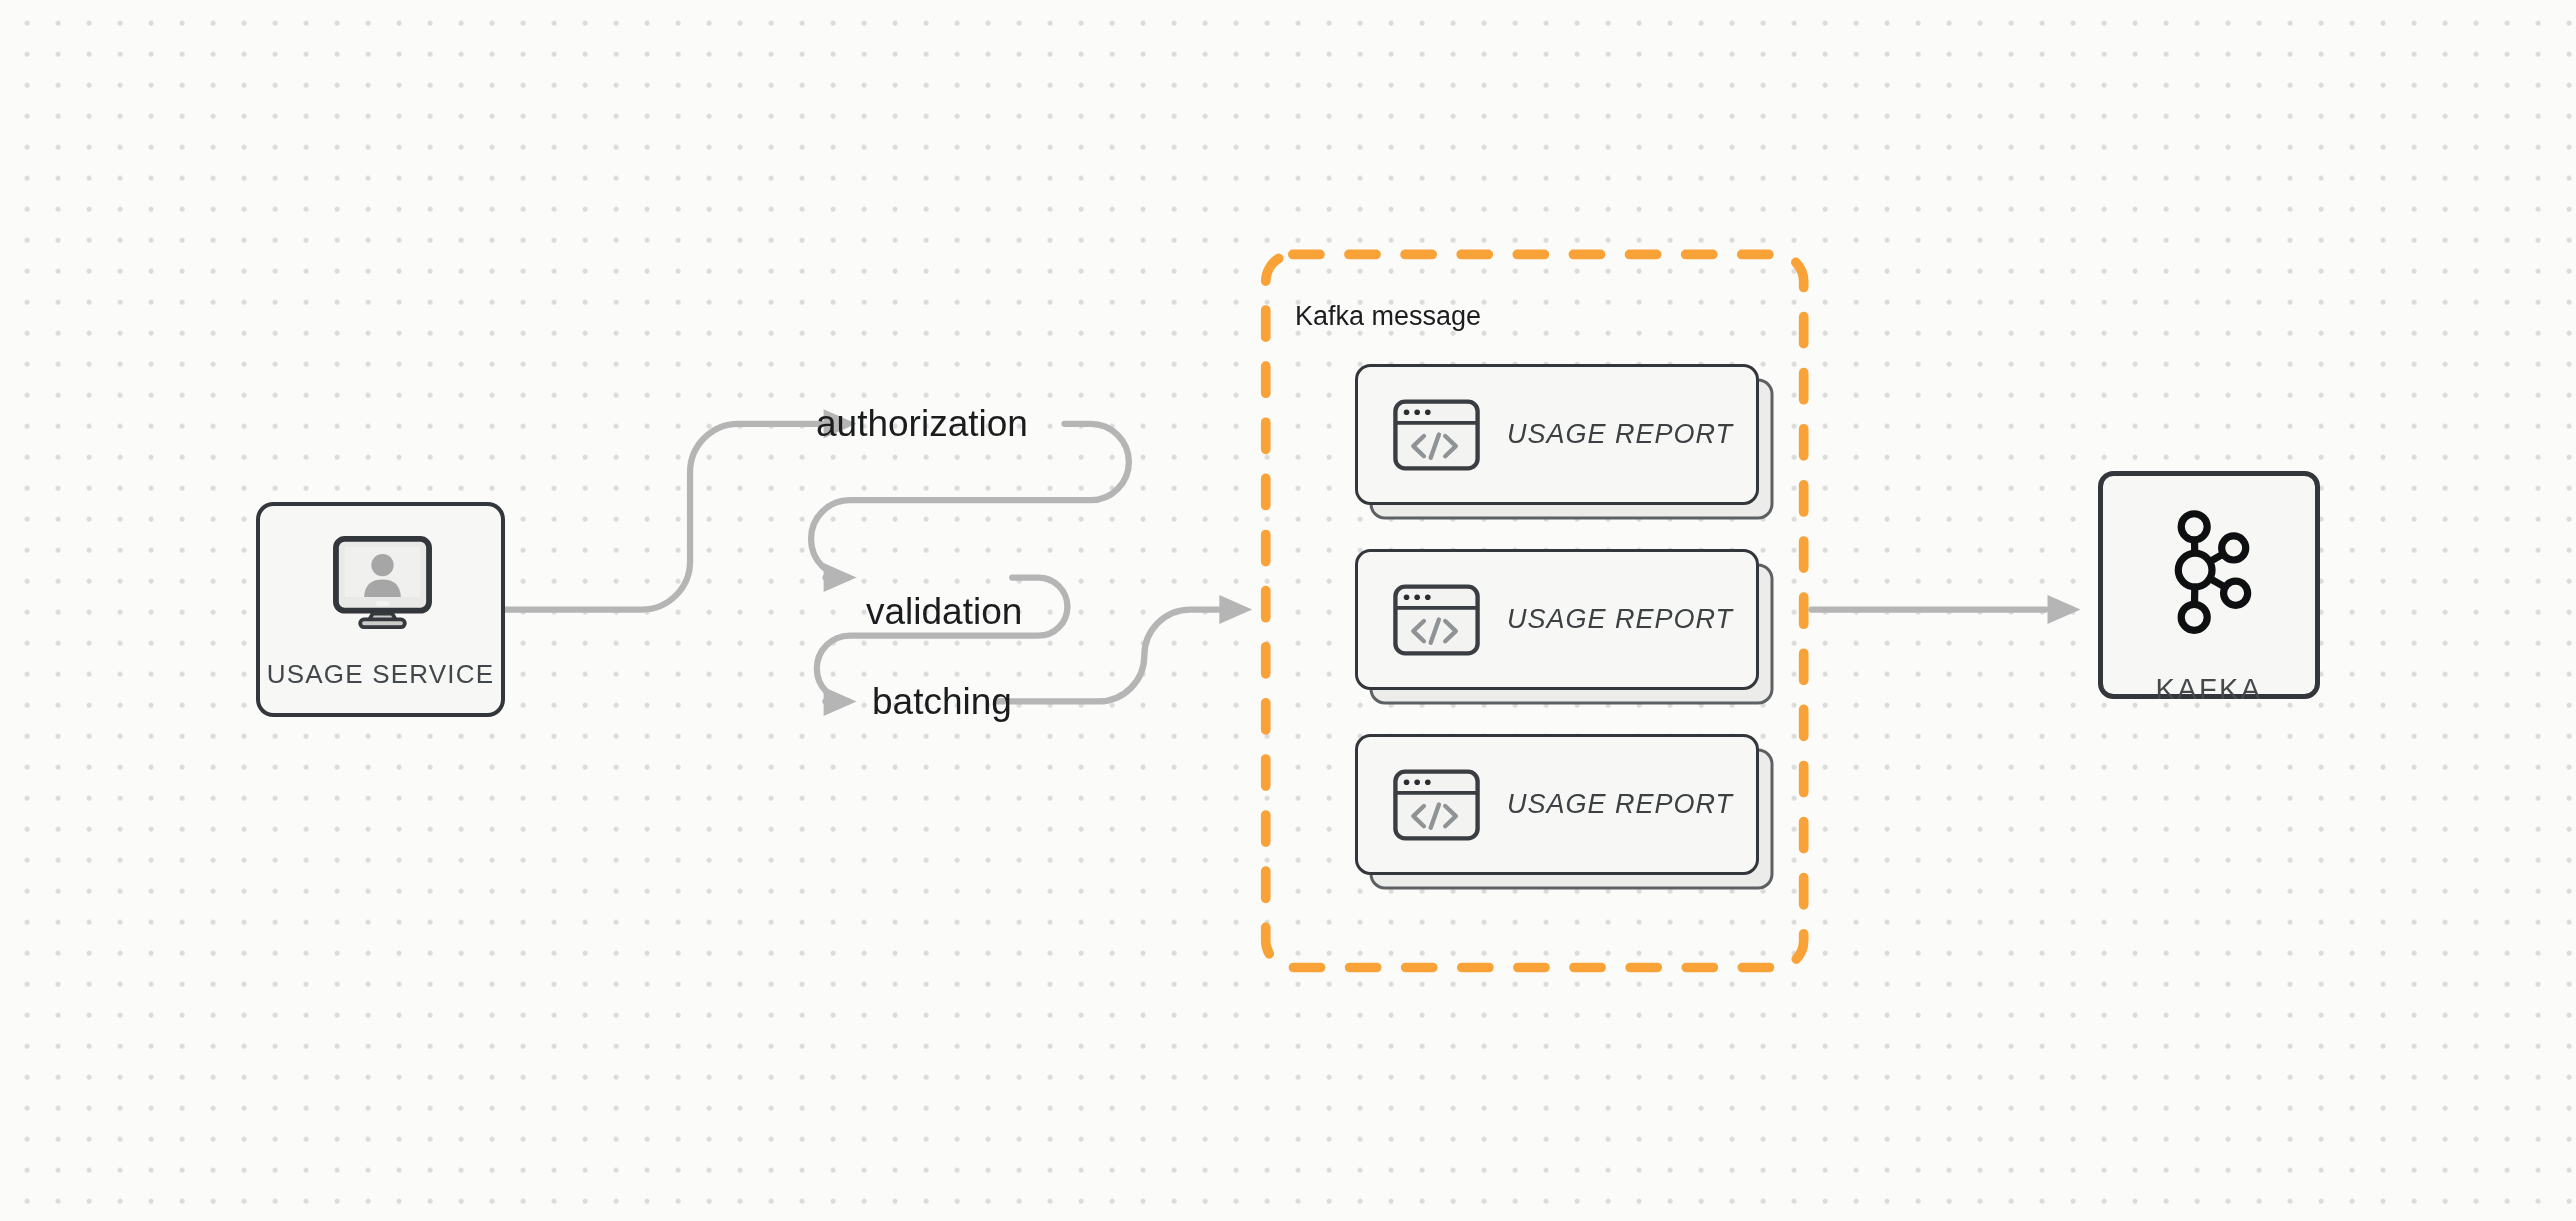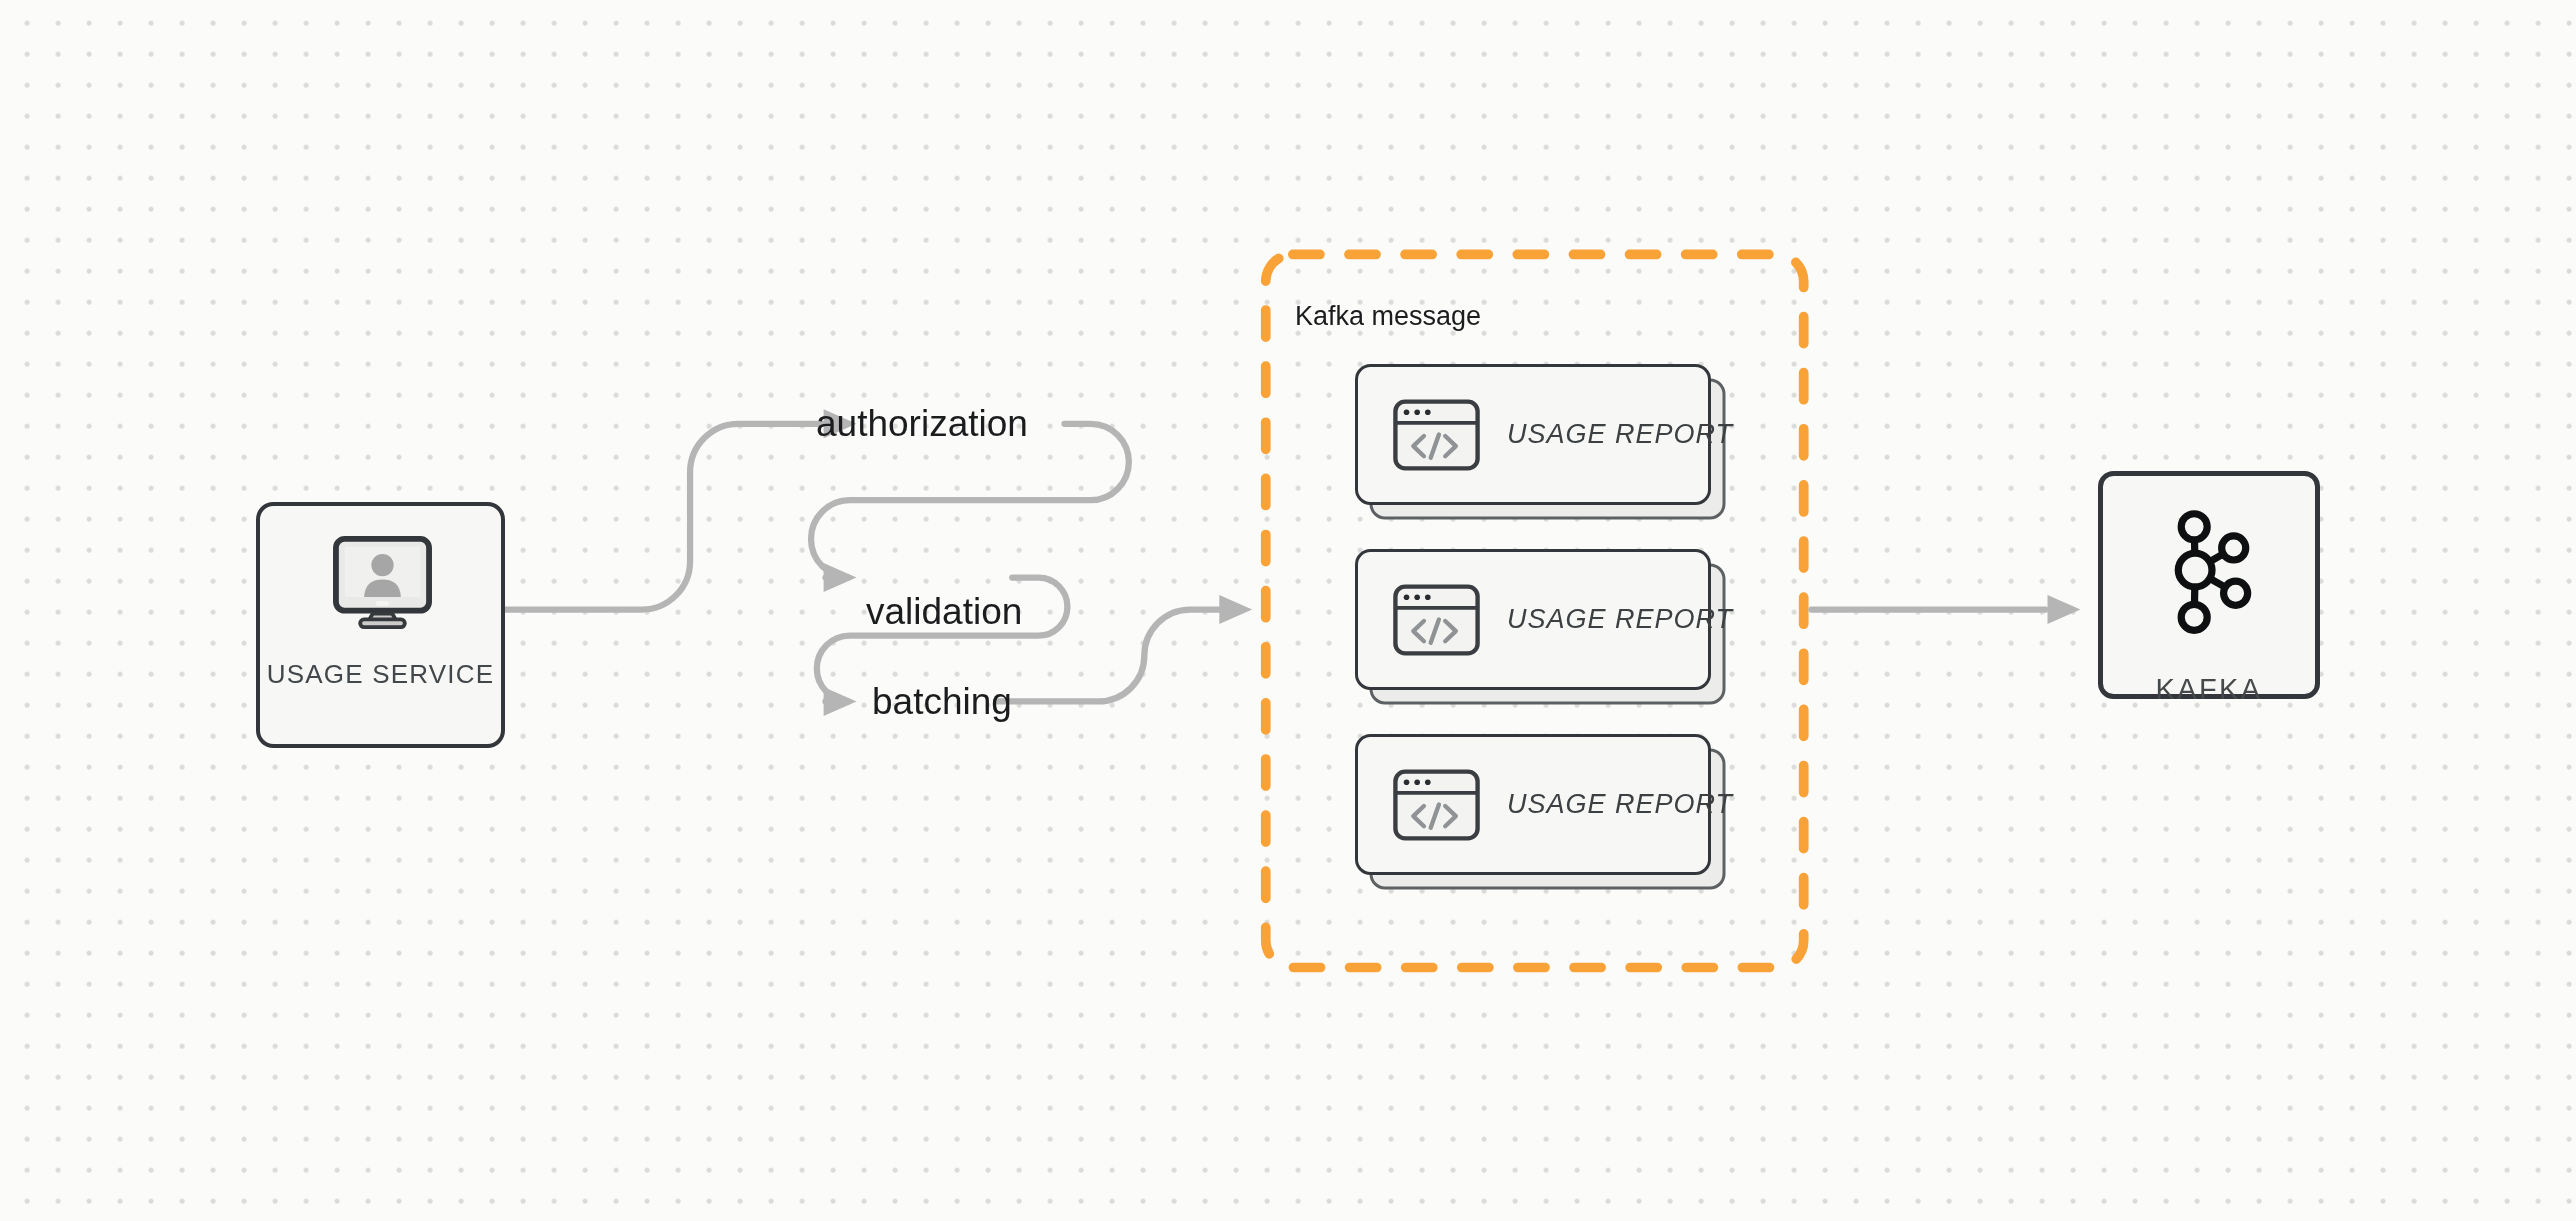--- a/index.html
+++ b/index.html
@@ -31,42 +31,42 @@
   }
   svg.layer{position:absolute;left:0;top:0;width:2576px;height:1221px}
   .edge{fill:none;stroke:var(--arrow);stroke-width:6.5;stroke-linecap:round}
   .arrowhead{fill:var(--arrow)}
   .group-outline{fill:none;stroke:var(--accent-orange);stroke-width:10;stroke-dasharray:28 30;stroke-linecap:round}
 
   .node{
     position:absolute;background:var(--node-fill);
     border:4.8px solid var(--border-dark);border-radius:17.4px;
   }
-  .node-usage-service{left:256px;top:502px;width:249px;height:246px}
+  .node-usage-service{left:256px;top:502px;width:249px;height:215px}
   .node-kafka{left:2098px;top:471px;width:222px;height:228px;border-width:5.8px;border-radius:15.5px}
   .node-icon{position:absolute}
   .usage-icon{left:72px;top:29px}
   .kafka-icon{left:70px;top:33px}
   .node-label{
     position:absolute;left:0;right:0;text-align:center;
     color:var(--caps-text);letter-spacing:1.2px;
   }
   .node-usage-service .node-label{top:153px;font-size:26px}
   .node-kafka .node-label{top:197px;font-size:29px;letter-spacing:2.4px;color:#46494C}
 
   .step-label{
     position:absolute;transform:translateY(-50%);
     font-size:37px;font-weight:500;color:var(--label-dark);white-space:nowrap;
   }
   .group-title{
     position:absolute;transform:translateY(-50%);
     font-size:27px;font-weight:500;color:var(--label-dark);white-space:nowrap;
   }
 
-  .card-stack{position:absolute;left:1355px;width:356px;height:141px}
+  .card-stack{position:absolute;left:1355px;width:404px;height:141px}
   .card-shadow{
     position:absolute;inset:0;transform:translate(14.5px,14.5px);
     background:var(--shadow-fill);border:3.9px solid var(--shadow-border);border-radius:15.5px;
   }
   .card{
     position:absolute;inset:0;display:flex;align-items:center;
     background:var(--node-fill);border:3.9px solid var(--border-dark);border-radius:15.5px;
   }
   .card-icon{margin-left:35px;flex:0 0 auto}
   .card-label{

